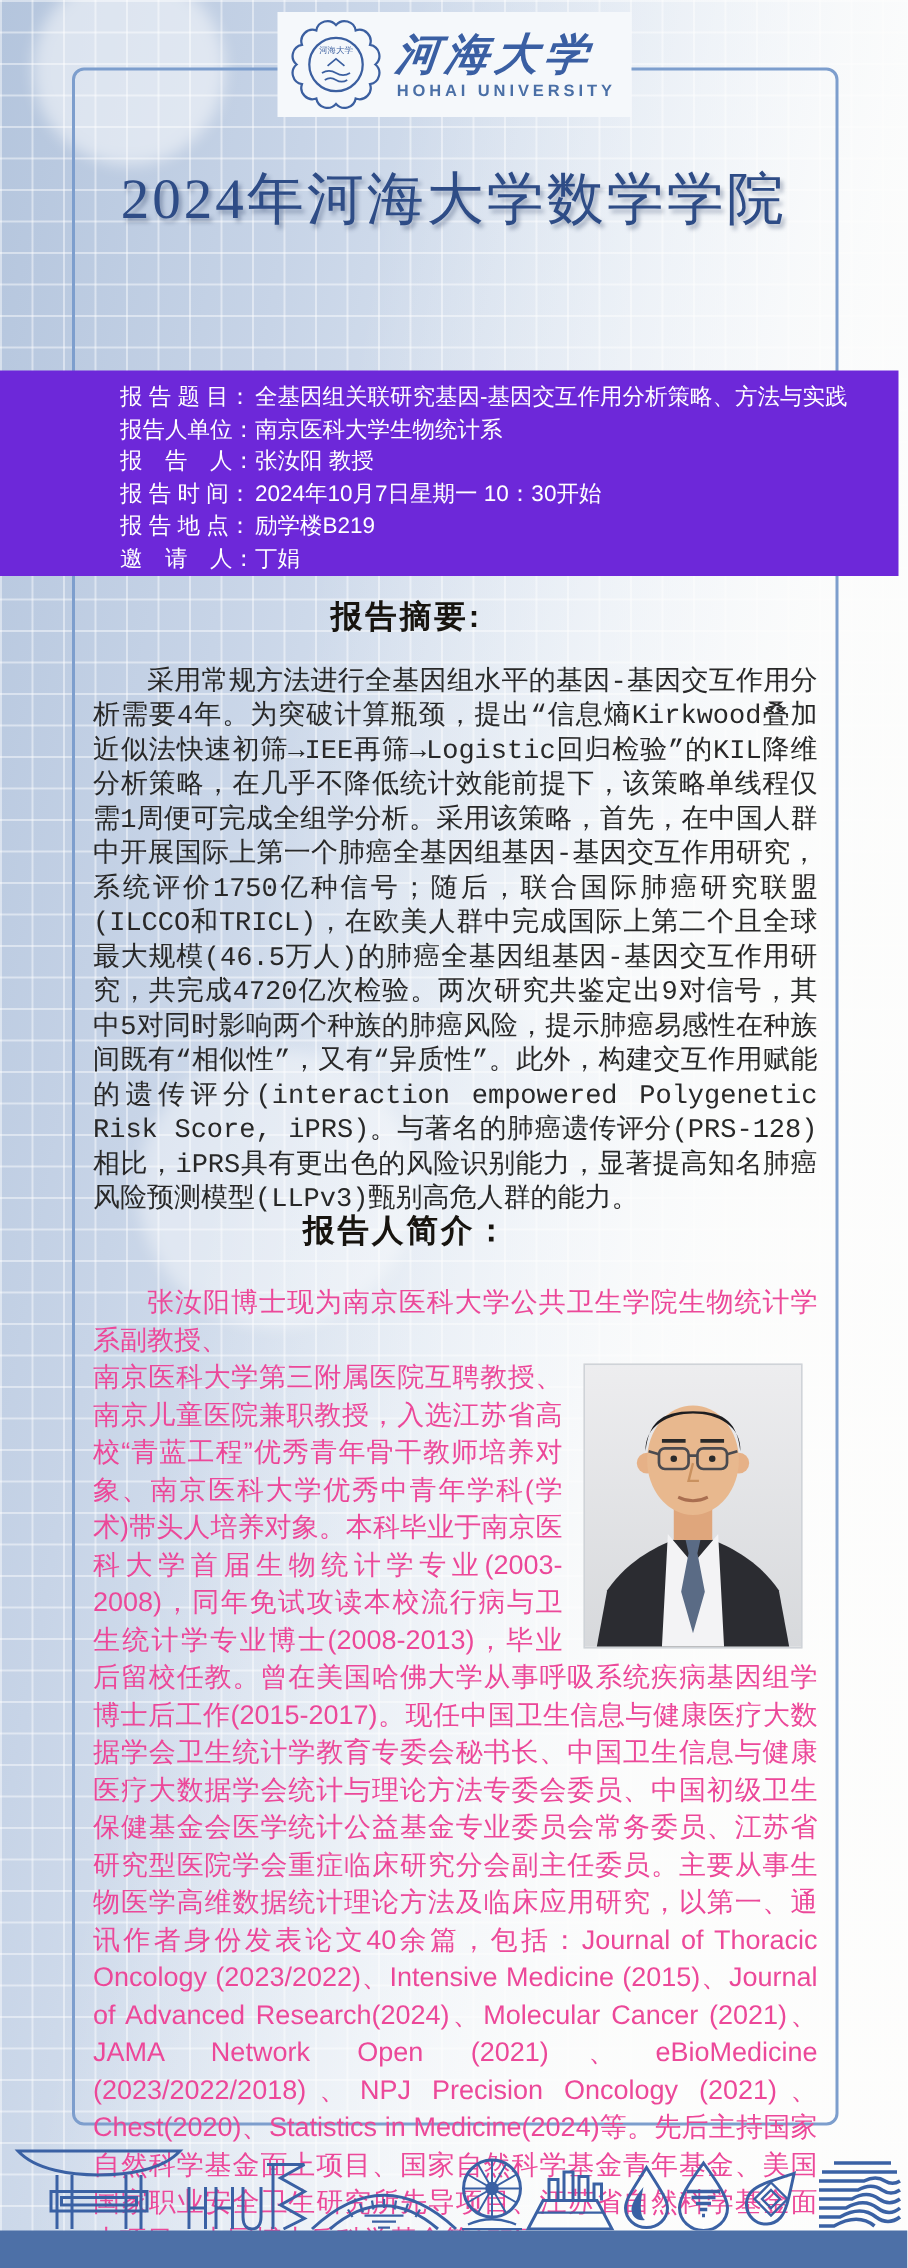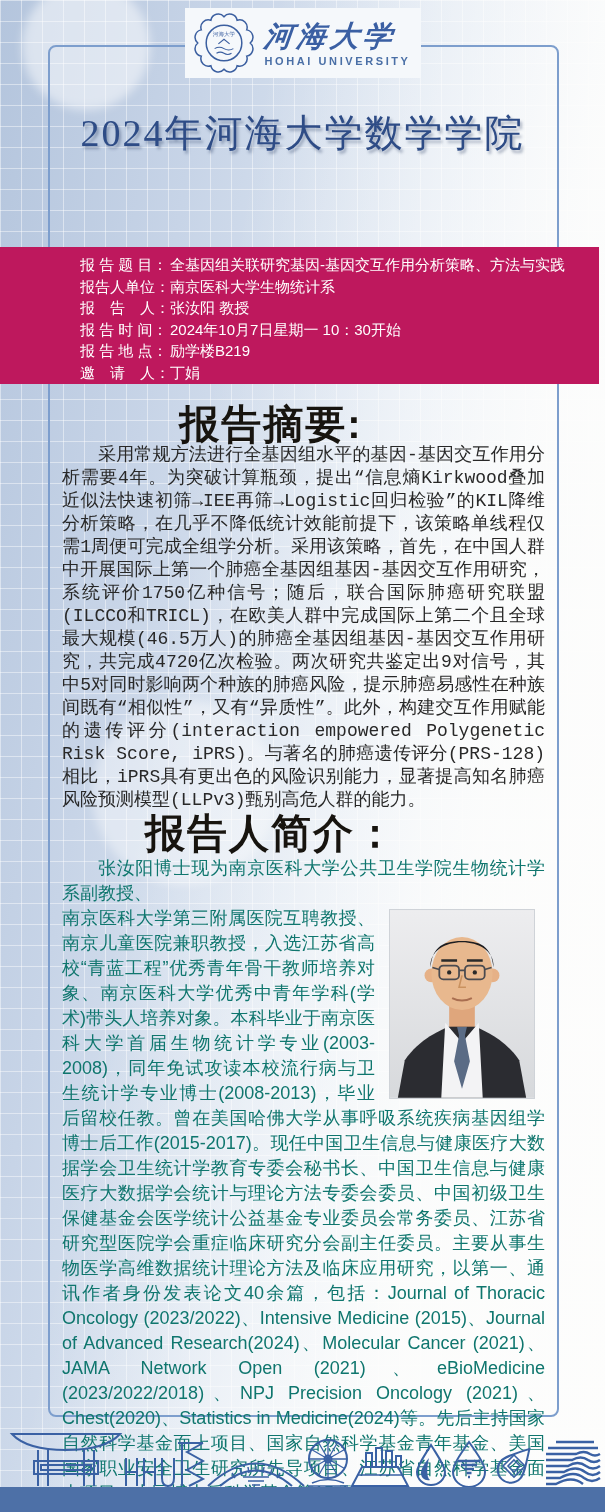--- a/index.html
+++ b/index.html
@@ -49,39 +49,39 @@
   .title-block { position:absolute; top:103px; left:0; width:605px; text-align:center; }
   .title-line {
     font-family:"Liberation Serif","DejaVu Serif",serif;
     font-weight:normal; font-size:38px; line-height:60px; color:#2e4c86;
     letter-spacing:2px; text-shadow:2px 3px 3px rgba(25,45,85,.35);
   }
 
   
   .info-box {
     position:absolute; top:247px; left:0; width:599px; height:137px;
-    background:#be185d; color:#fff; padding:7px 10px 0 80px;
+    background:#6d28d9; color:#fff; padding:7px 10px 0 80px;
   }
   .info-row { font-size:15px; line-height:21.5px; font-weight:500; white-space:nowrap; }
   .info-label { display:inline-block; min-width:90px; white-space:pre; }
 
   
   .sec-heading {
     position:absolute; left:0; width:542px; text-align:center;
-    font-size:40px; font-weight:bold; color:#17140f; letter-spacing:2px;
+    font-size:21px; font-weight:bold; color:#17140f; letter-spacing:2px;
   }
   .h-abstract { top:397px; }
   .h-bio { top:806px; }
 
   .abstract-body {
     position:absolute; top:444px; left:62px; width:483px;
     font-size:18px; line-height:23px; color:#282828; text-align:justify; text-indent:2em;font-family:Liberation Mono, monospace;
   }
   .bio-block { position:absolute; top:856px; left:62px; width:483px;
-    font-size:18px; line-height:25px; color:#0f766e; text-align:justify; }
+    font-size:18px; line-height:25px; color:#ec4899; text-align:justify; }
   .bio-p1 { text-indent:2em; }
   .photo {
     float:right; width:146px; height:190px; margin:3px 10px 6px 14px;
     border:1px solid #cfd3d8; background:#e9eaec;
   }
   .photo svg { display:block; }
 
   
   .skyline { position:absolute; left:0; bottom:25px; width:605px; height:70px; }
   .footer-bar { position:absolute; left:0; bottom:0; width:605px; height:25px; background:#4d70a7; }

